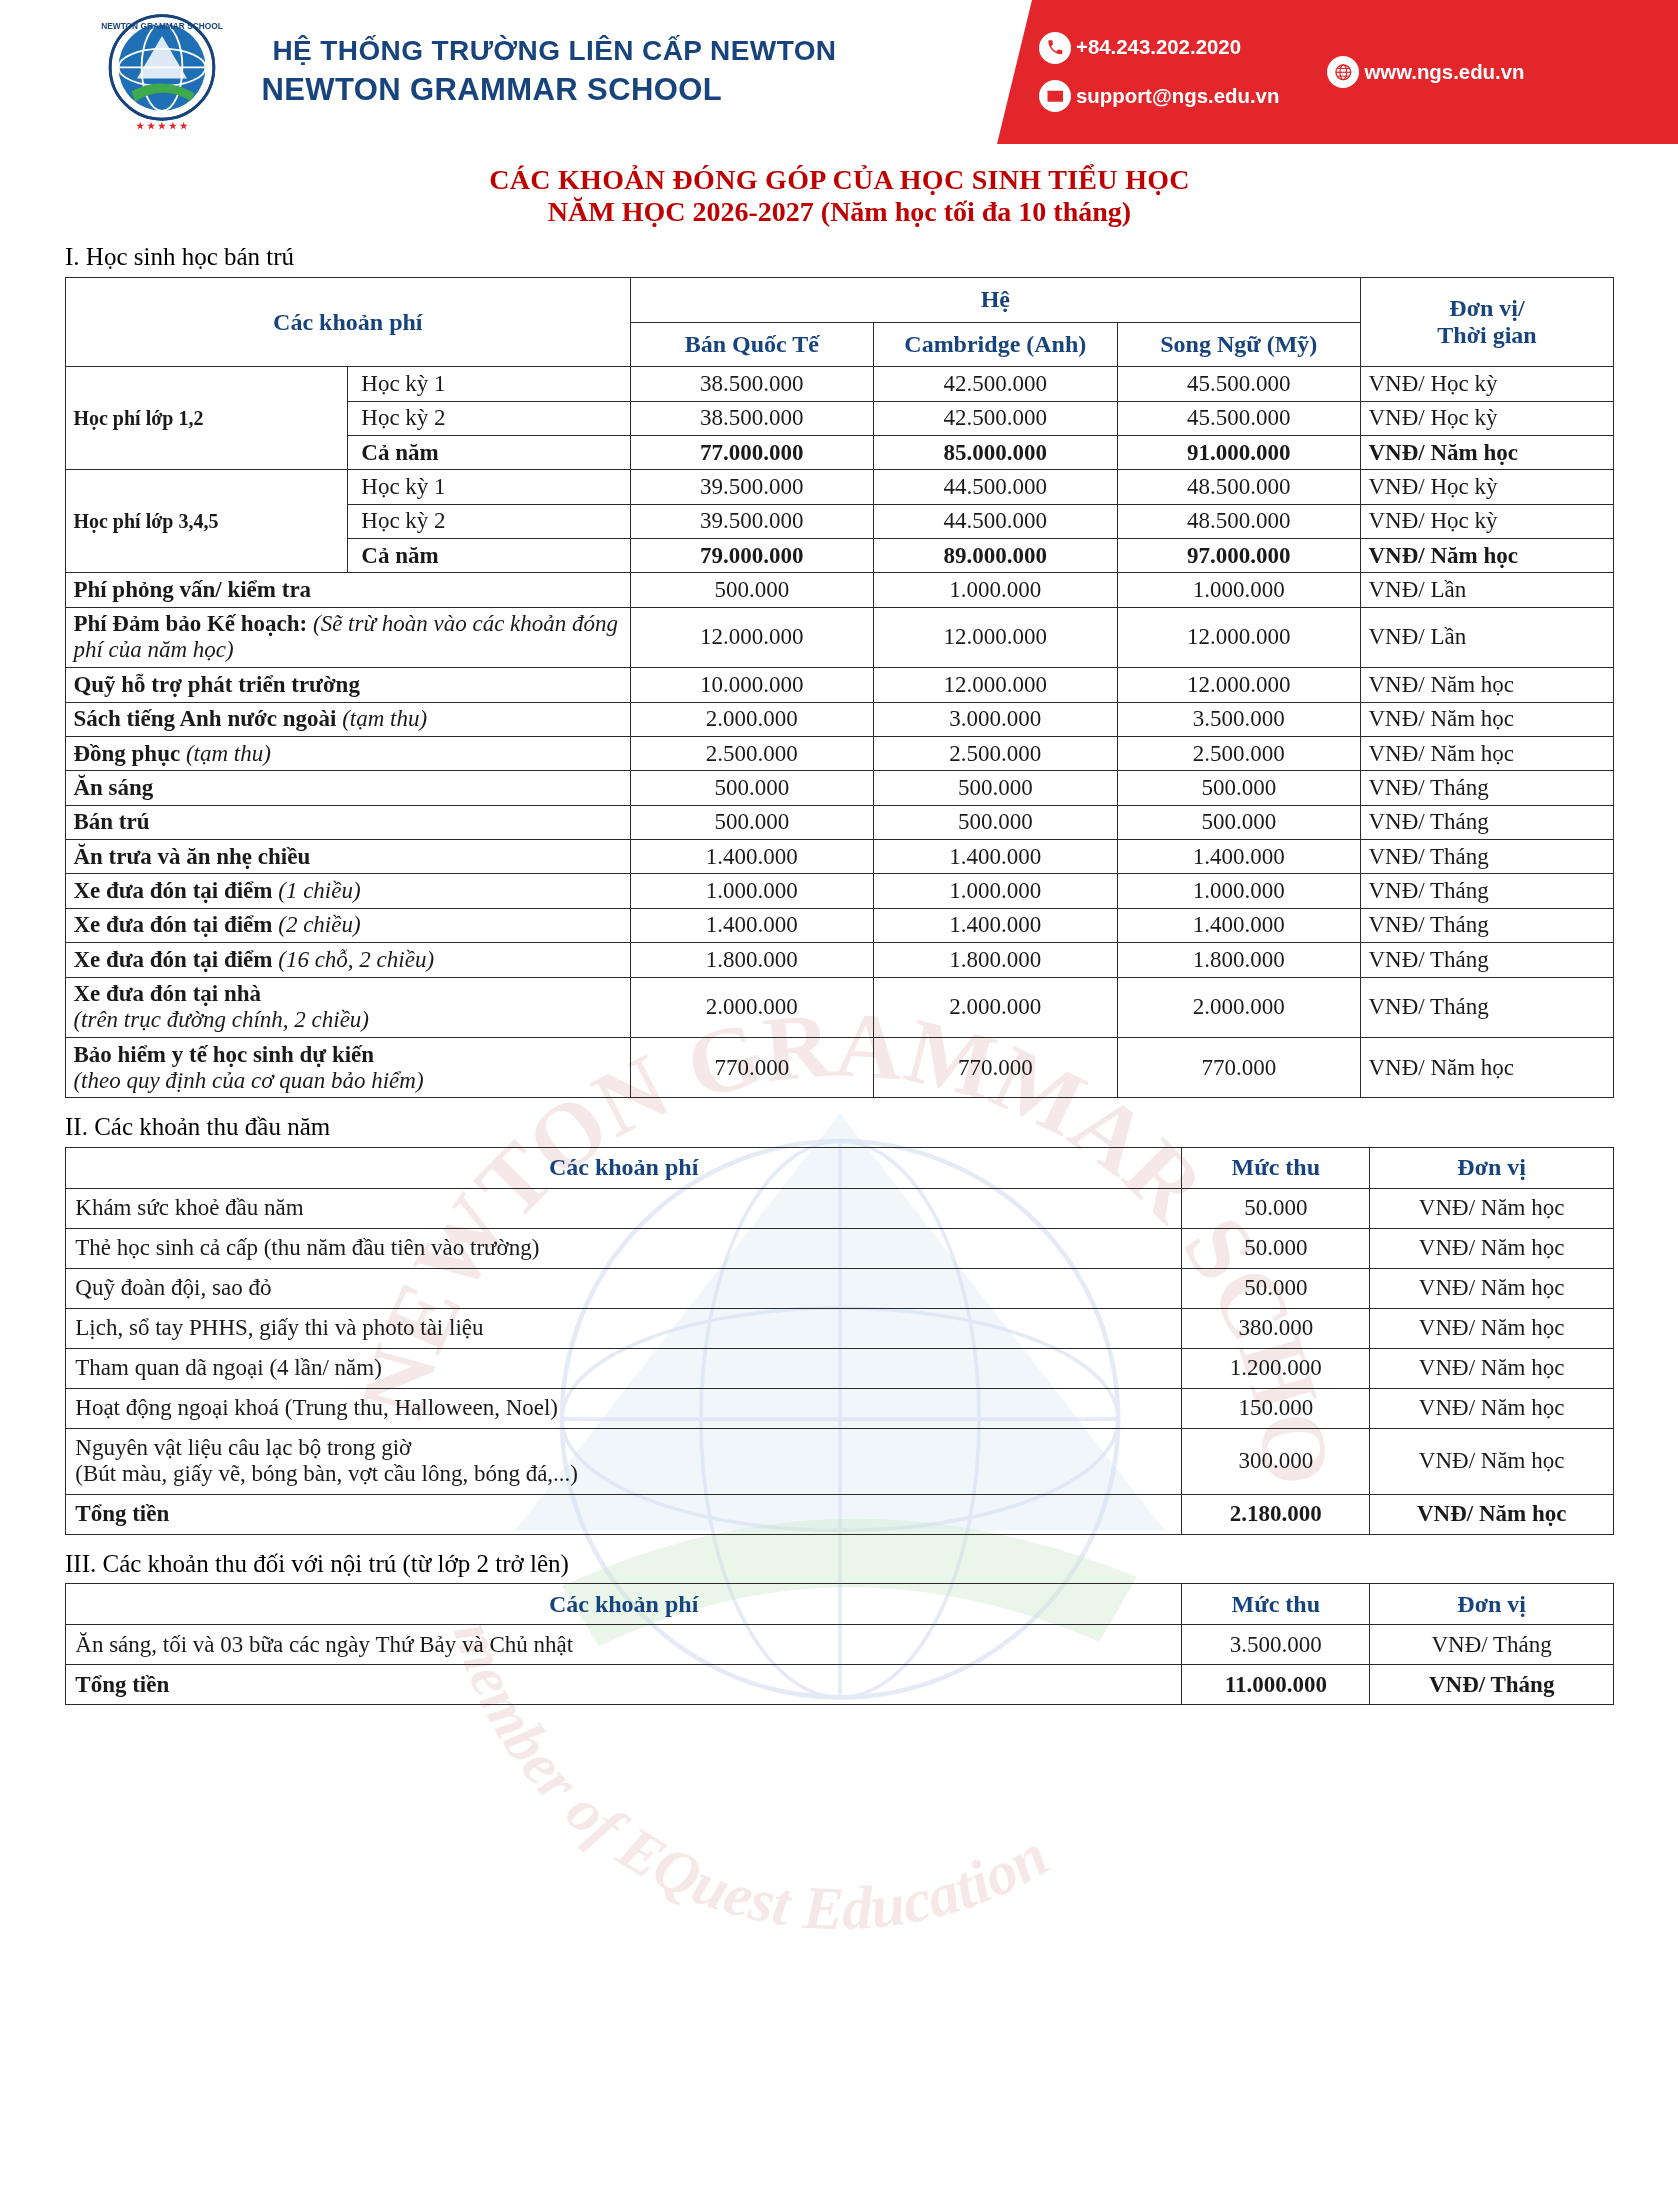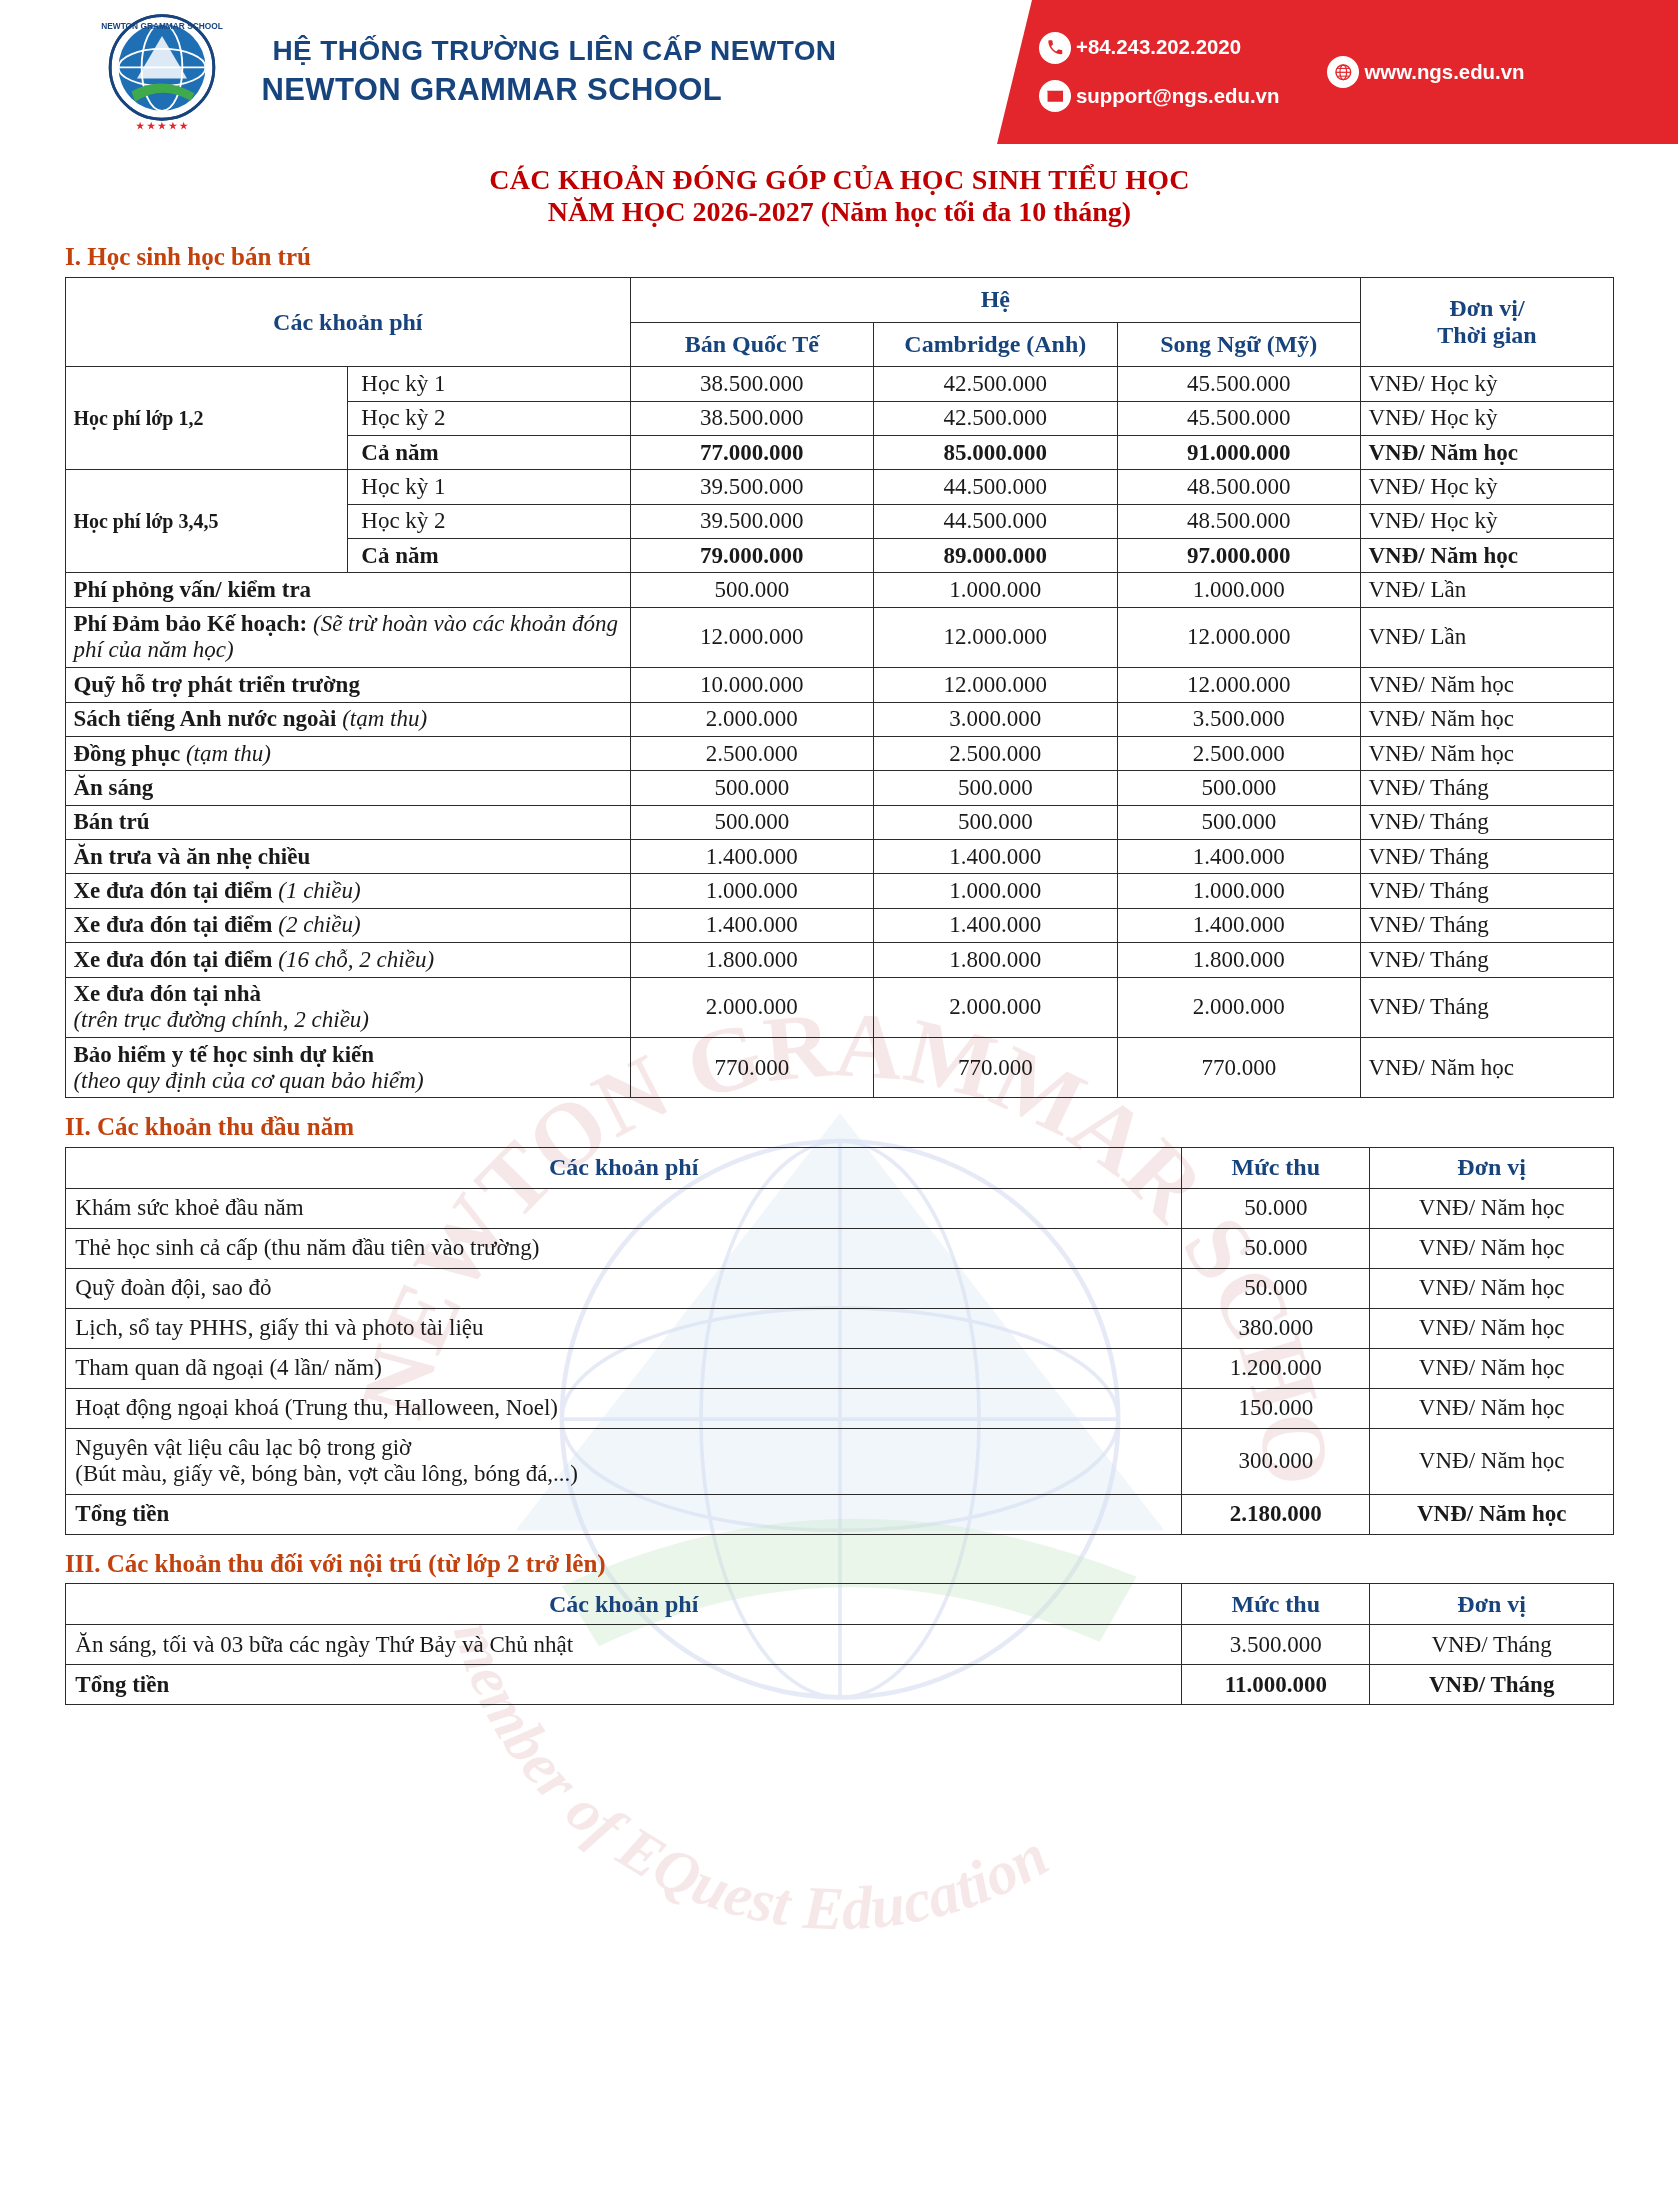--- a/index.html
+++ b/index.html
@@ -128,23 +128,23 @@
     font-family: "Liberation Serif", serif;
     font-weight: bold;
     font-size: 28px;
     color: #c00000;
   }
 
   .section-heading {
     position: relative;
     z-index: 2;
     font-family: "Liberation Serif", serif;
-    font-weight: bold;
+    font-weight: normal;
     font-size: 25px;
-    color: #c2410c;
+    color: #000000;
     margin: 15px 0 5.6px 65px;
   }
 
   
   .tbl-wrap {
     position: relative;
     z-index: 2;
     margin: 0 65px;
   }
   table {

